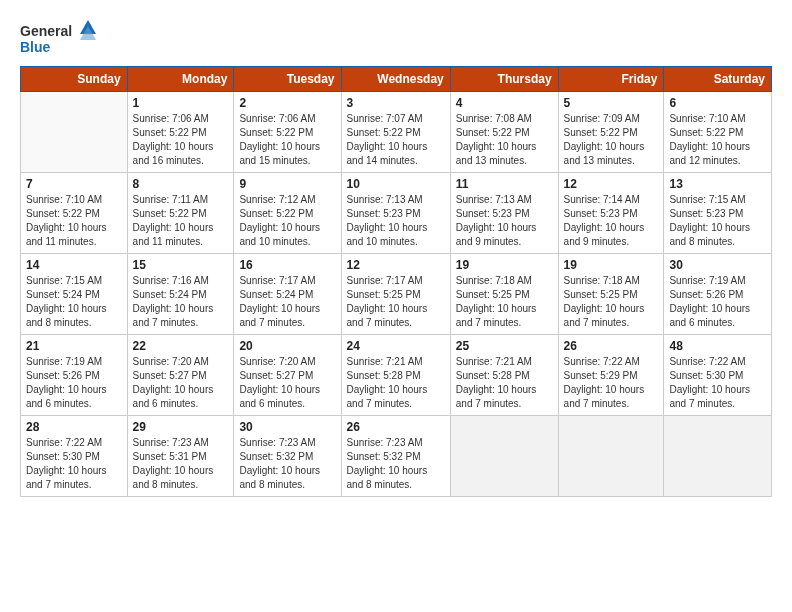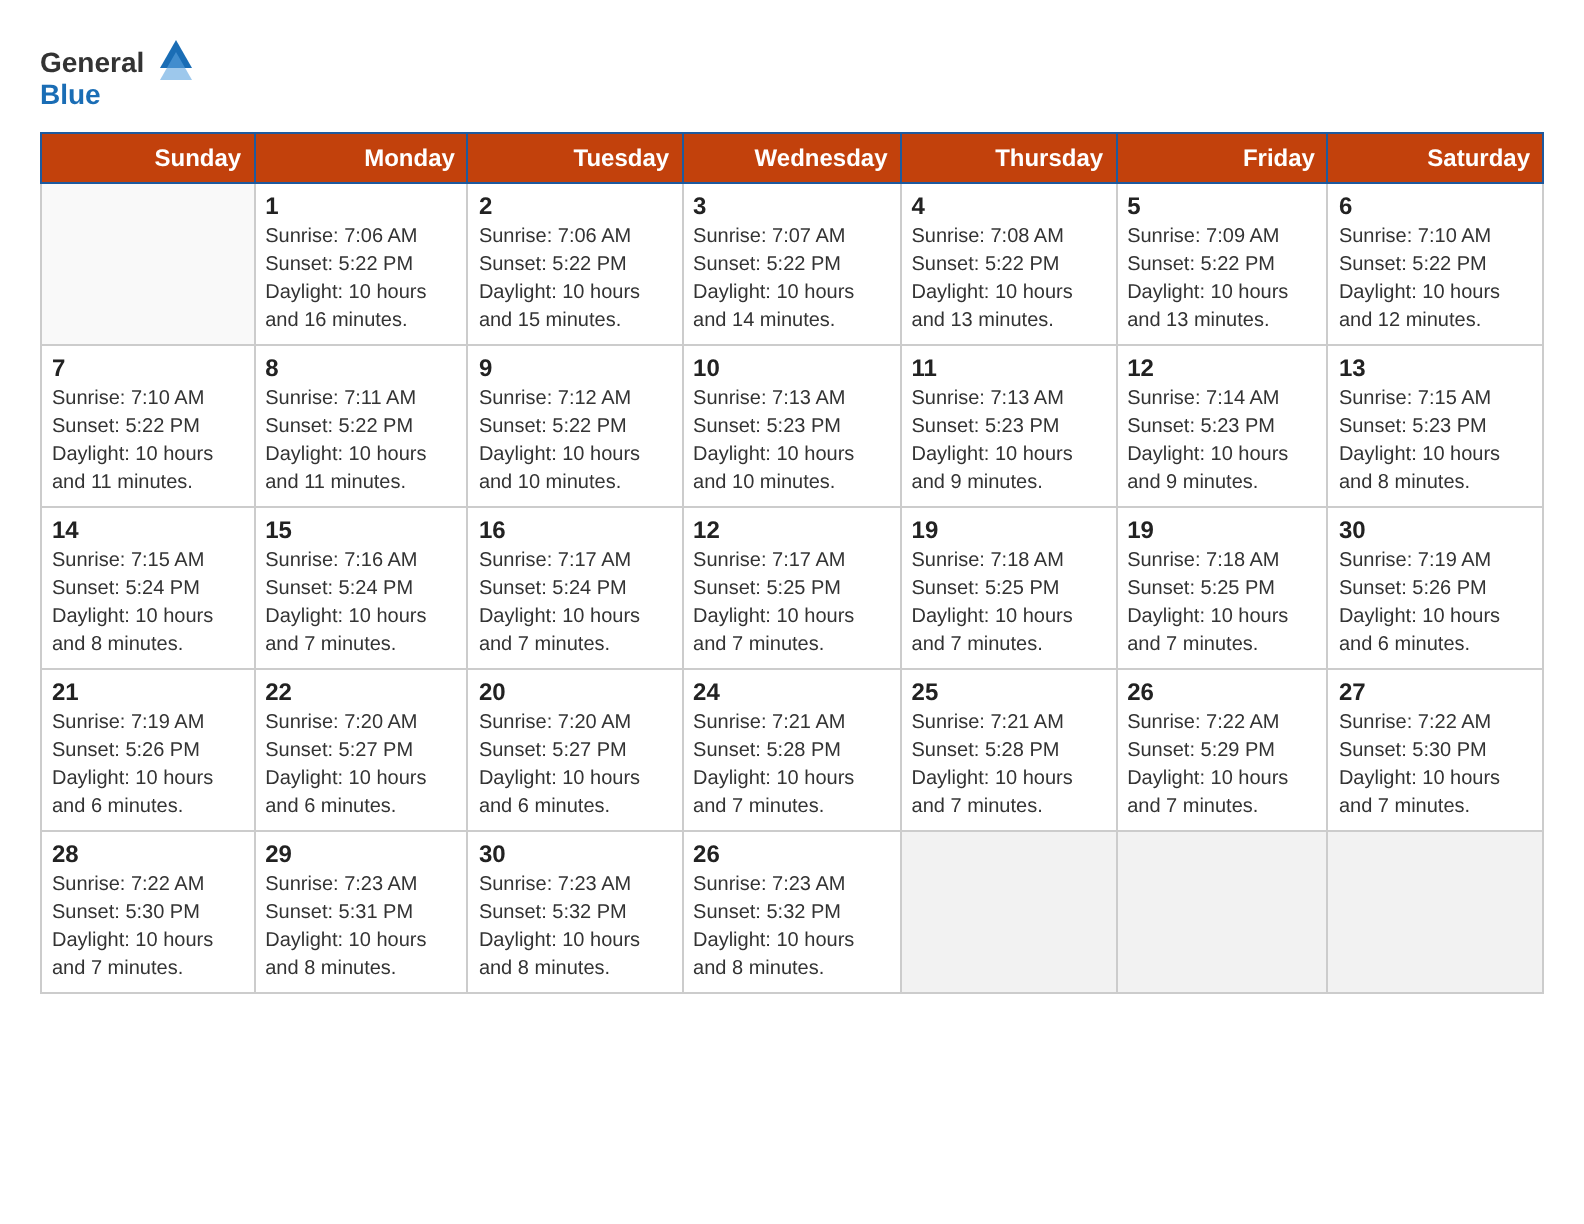--- a/index.html
+++ b/index.html
@@ -222,21 +222,21 @@
           </td>
           <td>
             <span class="day-number">25</span>
             <div class="day-info">Sunrise: 7:21 AM<br>Sunset: 5:28 PM<br>Daylight: 10 hours<br>and 7 minutes.</div>
           </td>
           <td>
             <span class="day-number">26</span>
             <div class="day-info">Sunrise: 7:22 AM<br>Sunset: 5:29 PM<br>Daylight: 10 hours<br>and 7 minutes.</div>
           </td>
           <td>
-            <span class="day-number">27</span>
+            <span class="day-number">48</span>
             <div class="day-info">Sunrise: 7:22 AM<br>Sunset: 5:30 PM<br>Daylight: 10 hours<br>and 7 minutes.</div>
           </td>
         </tr>
         <tr>
           <td>
             <span class="day-number">28</span>
             <div class="day-info">Sunrise: 7:22 AM<br>Sunset: 5:30 PM<br>Daylight: 10 hours<br>and 7 minutes.</div>
           </td>
           <td>
             <span class="day-number">29</span>

